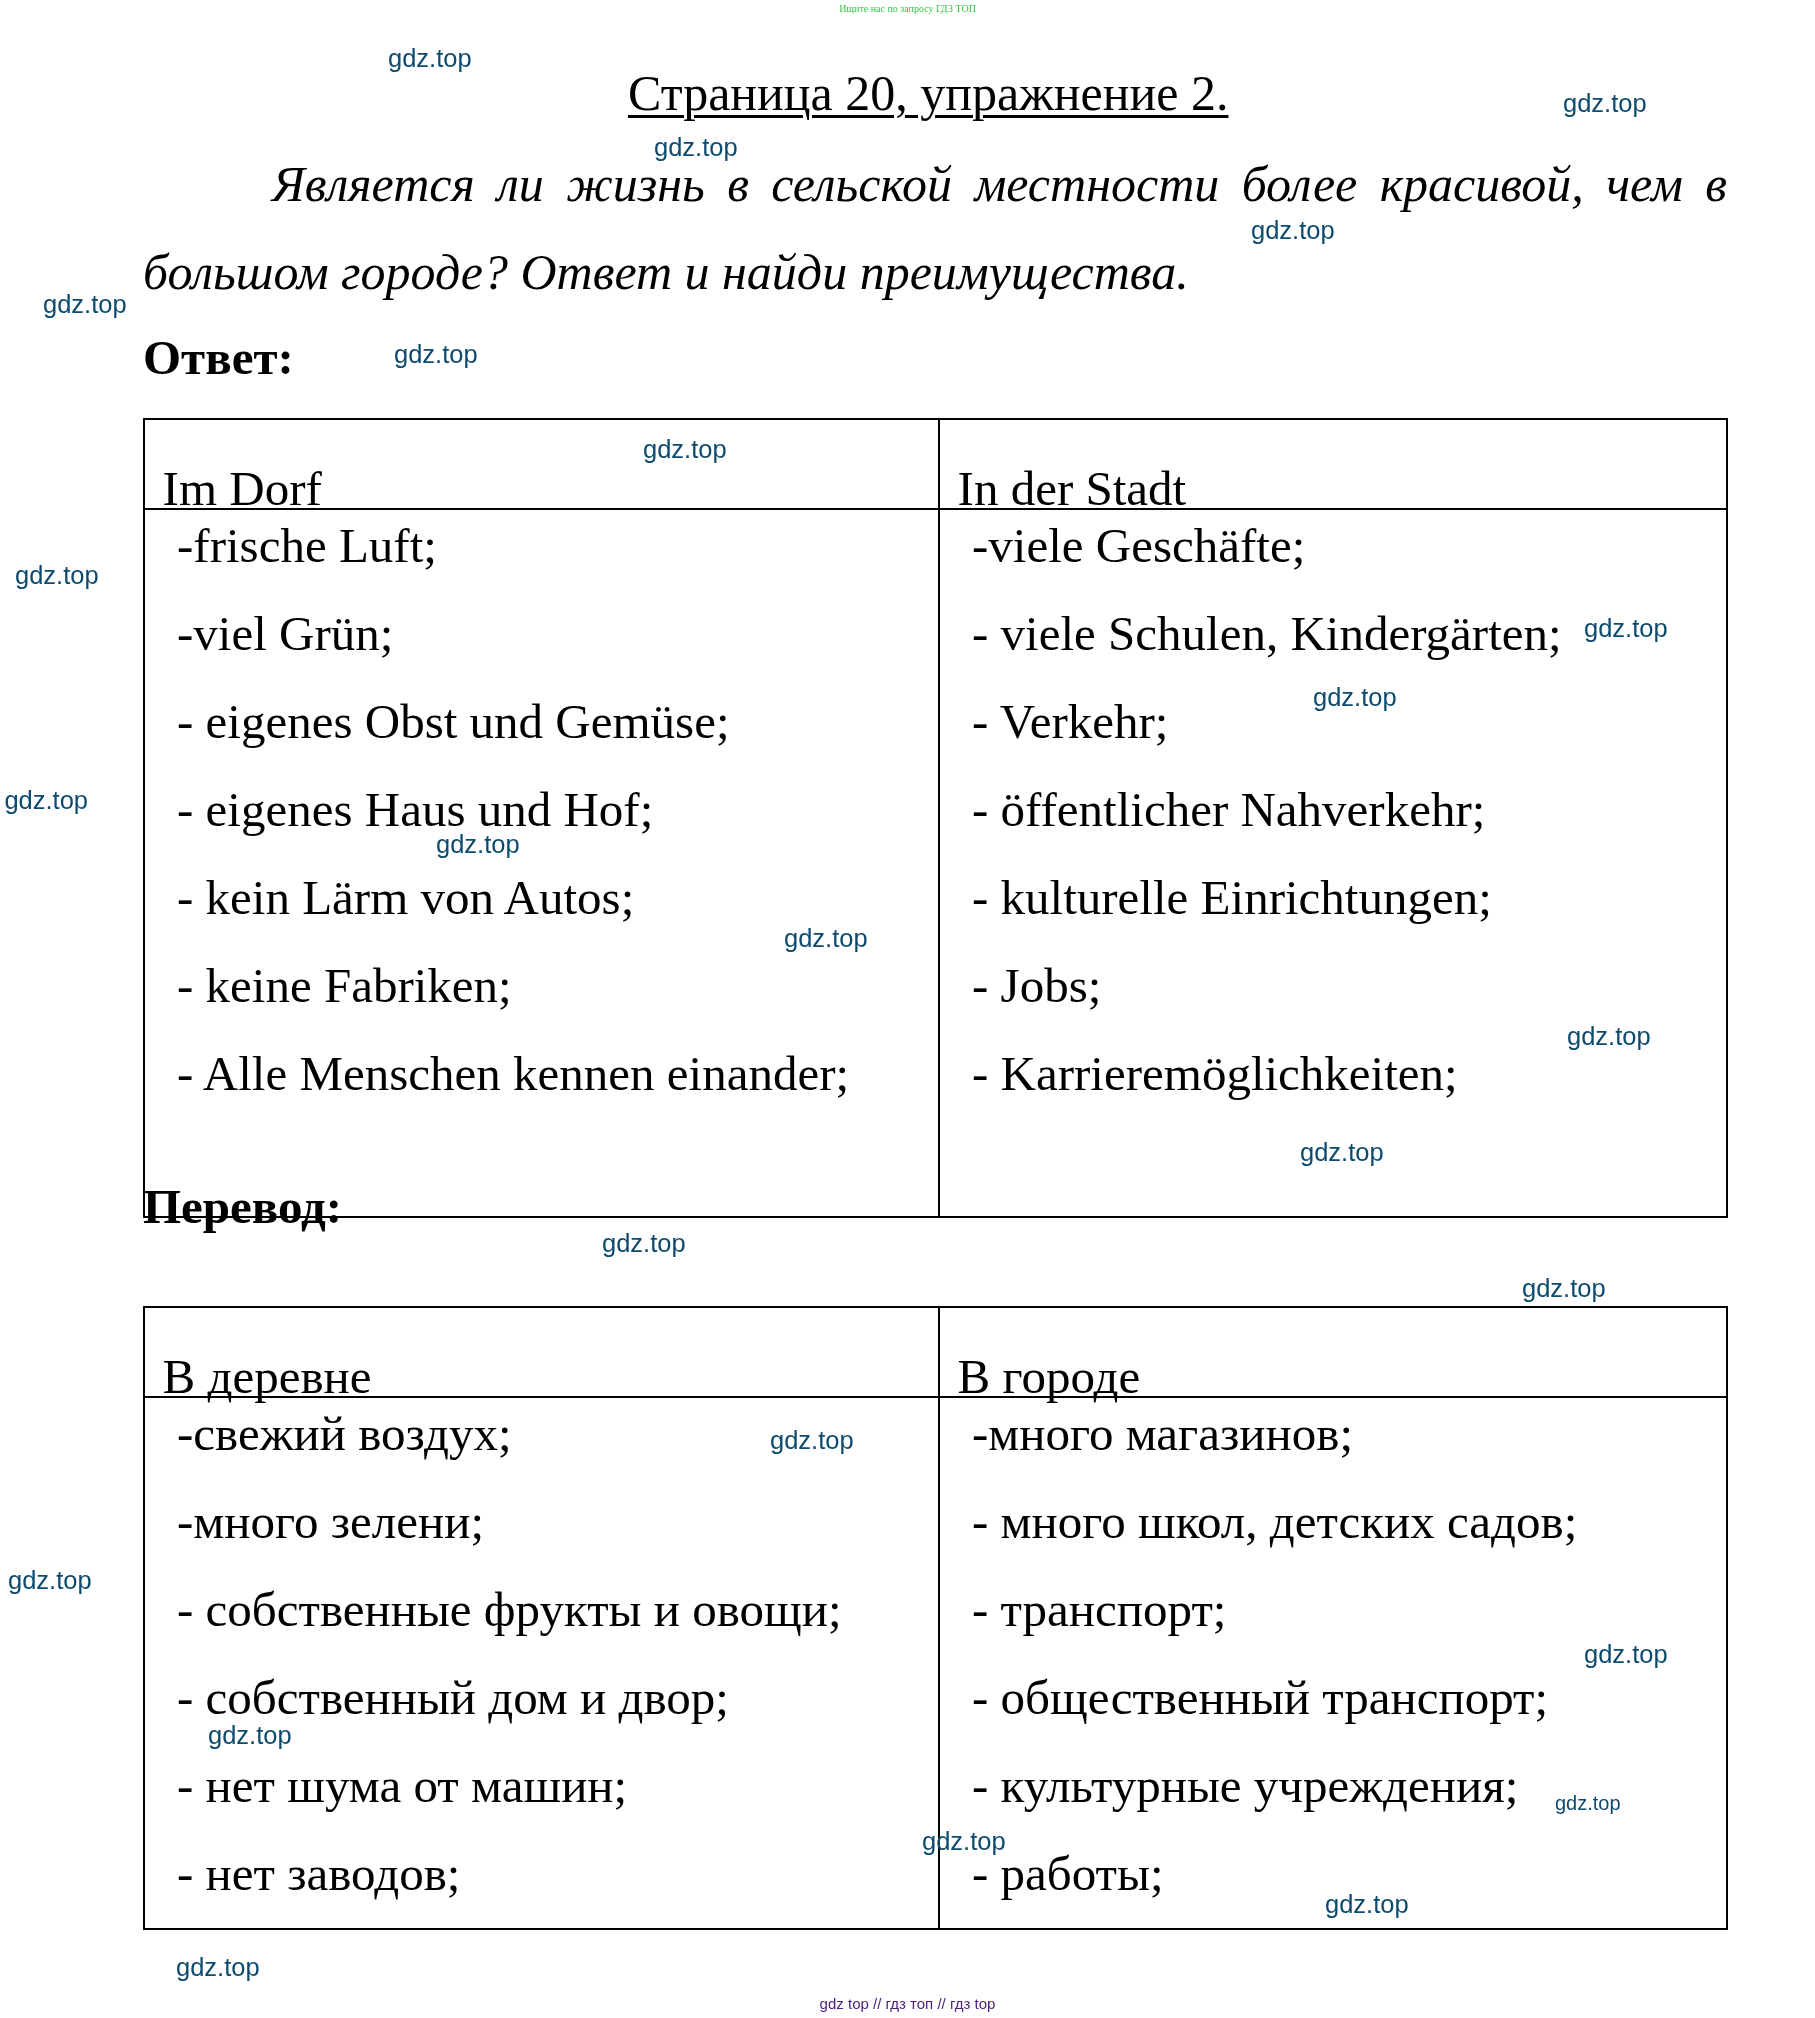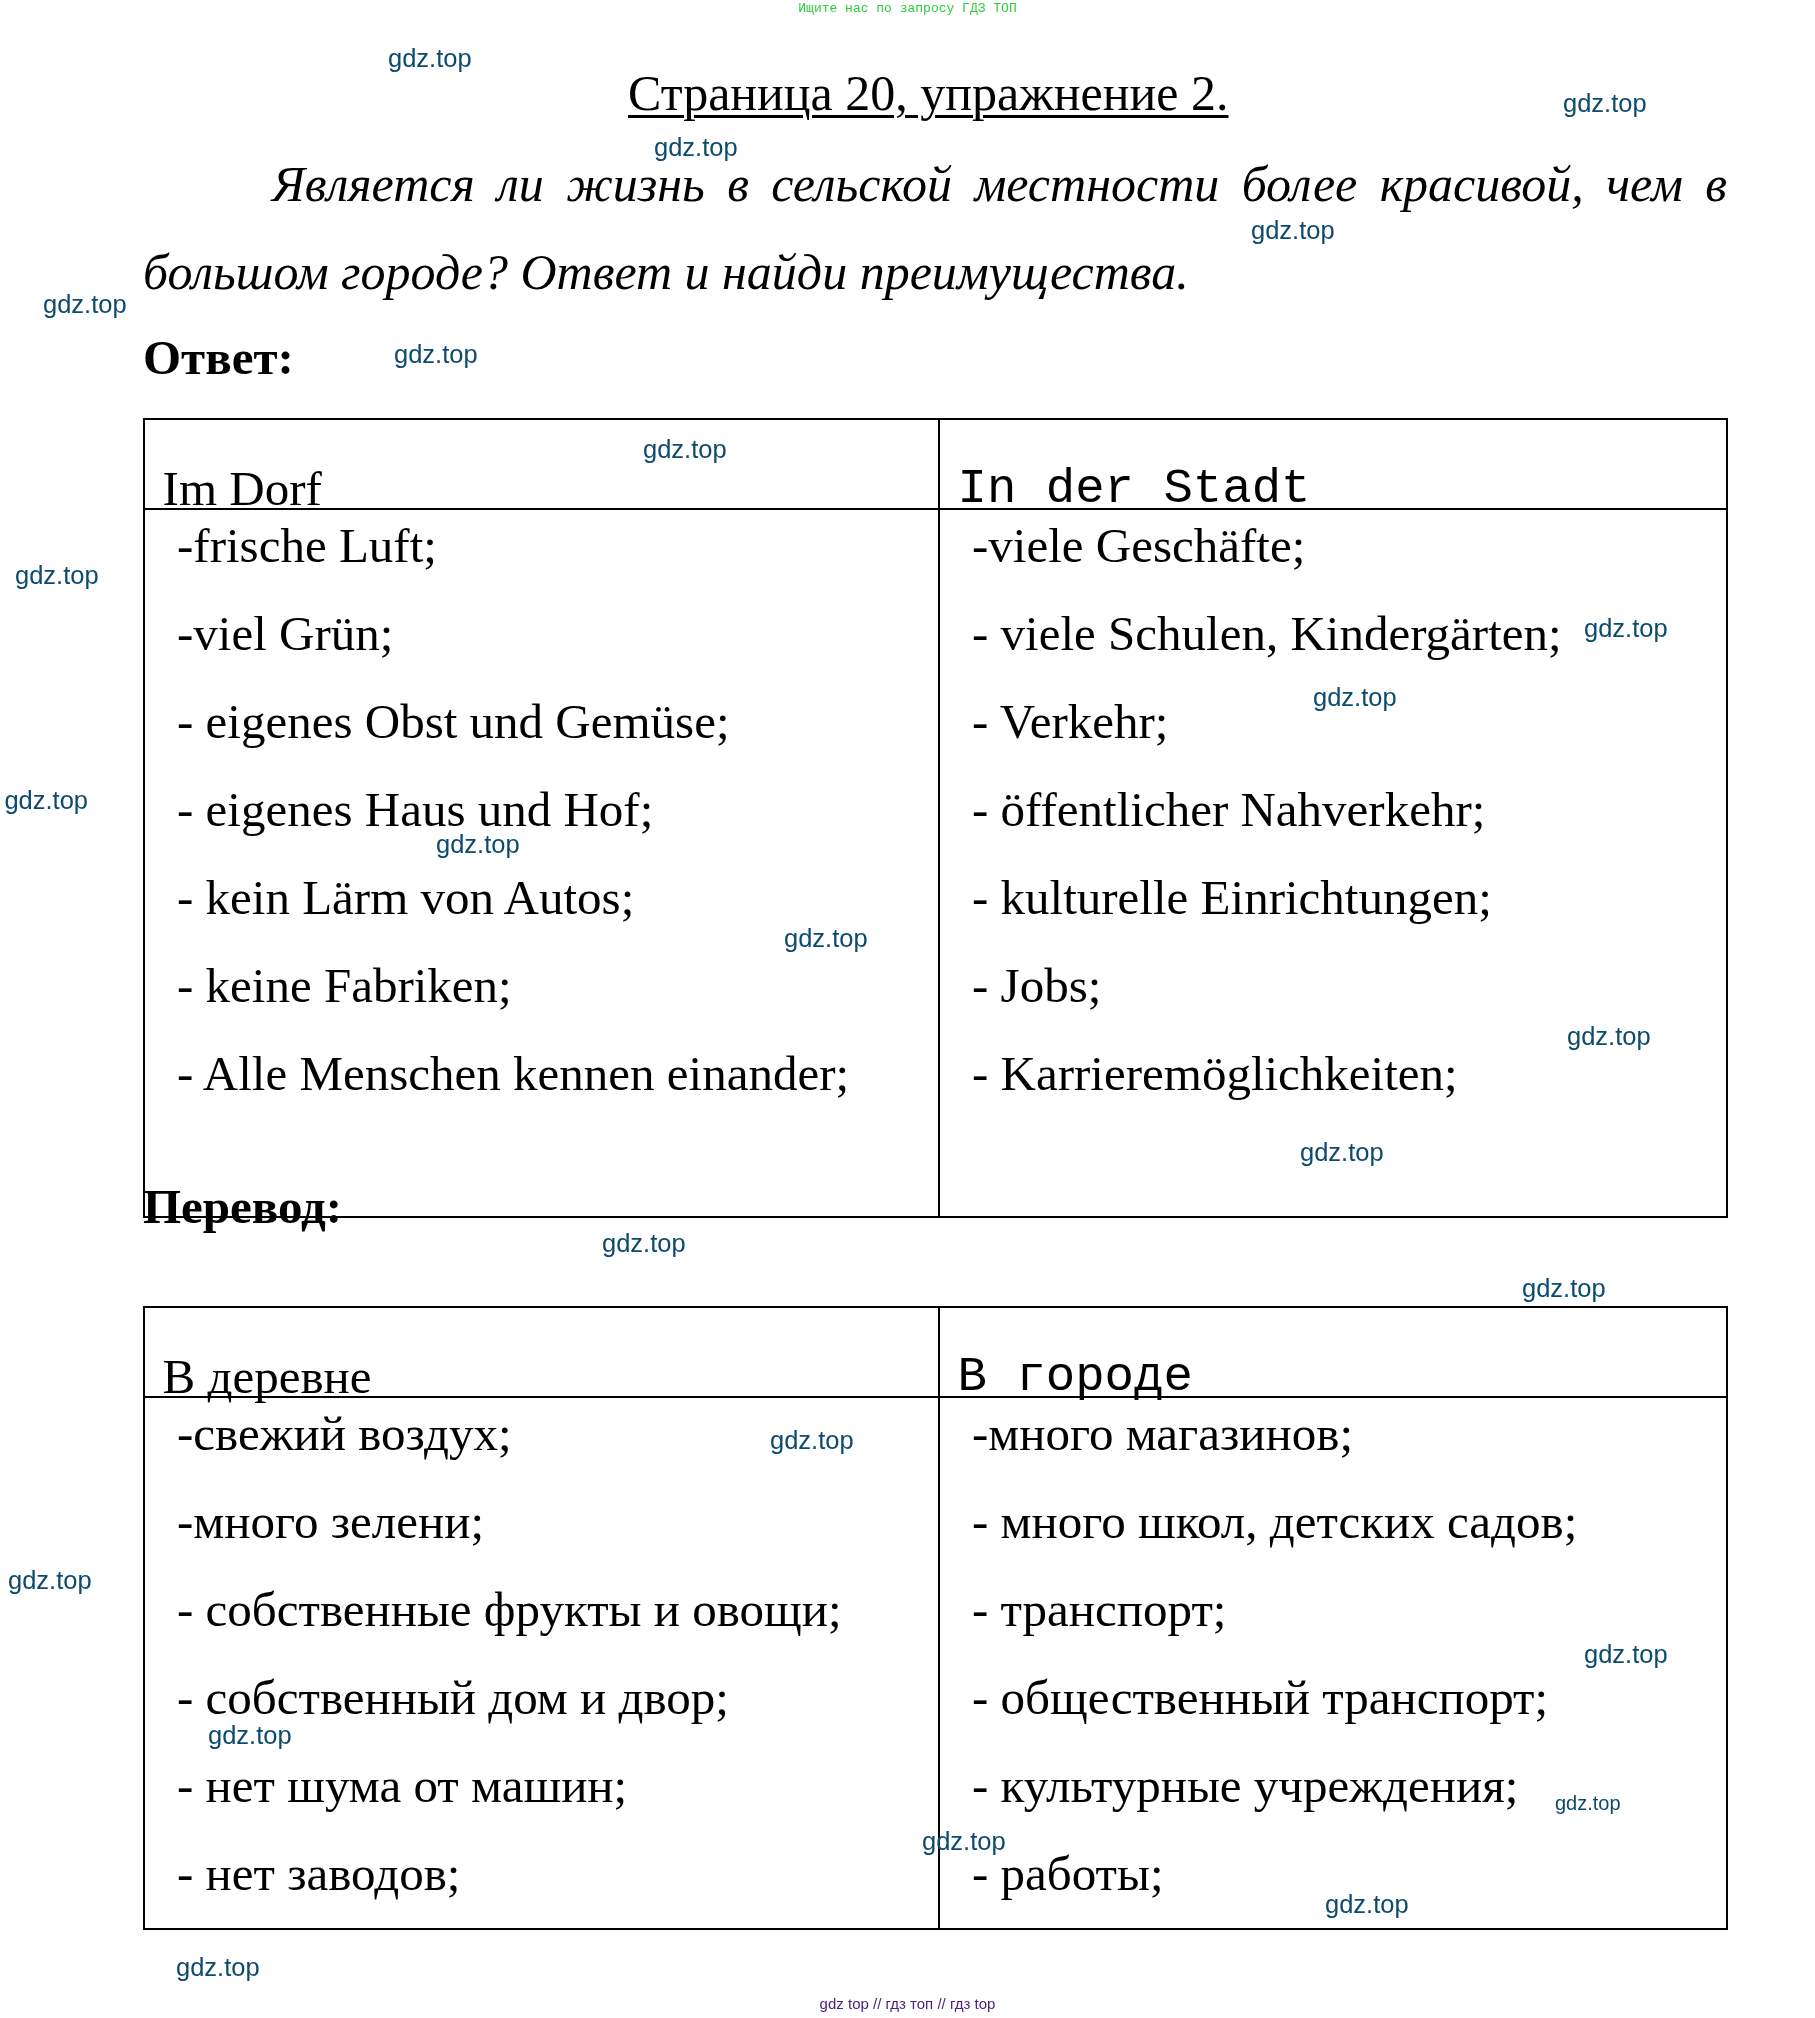--- a/index.html
+++ b/index.html
@@ -1,37 +1,37 @@
 <!DOCTYPE html>
 <html style="font-size:14px"><head>
 <meta charset="utf-8">
 <style>
   html, body { margin:0; padding:0; background:#ffffff; }
   body { width:1815px; height:2018px; position:relative; overflow:hidden; font-family:"Liberation Serif", serif; color:#000; }
   .abs { position:absolute; white-space:nowrap; }
-  .top-banner { left:0; width:1815px; top:0; text-align:center; font-family:Liberation Mono, monospace; font-size:13px; color:#2ecc40; line-height:17.6px; }
+  .top-banner { left:0; width:1815px; top:0; text-align:center; font-family:Liberation Serif, serif; font-size:10px; color:#2ecc40; line-height:17.6px; }
   .title { left:628px; top:65px; font-size:50px; line-height:56px; text-decoration:underline; text-decoration-thickness:2.6px; text-underline-offset:5.3px; }
   .question { font-style:italic; font-size:50px; line-height:56px; }
   .q1 { left:272px; top:156px; width:1455px; text-align:justify; text-align-last:justify; }
   .q2 { left:143px; top:244px; }
   .section { font-weight:bold; font-size:49px; line-height:56px; }
   .answer-label { left:143px; top:330px; }
   .translation-label { left:143px; top:1179px;text-align:right; }
   .table { position:absolute; left:143px; width:1585px; border:2.6px solid #000; box-sizing:border-box; }
   .table1 { top:418px; height:800px; }
   .table2 { top:1306px; height:624px; }
   .col { position:absolute; top:0; bottom:0; }
   .col-left { left:0; width:793px; border-right:2.6px solid #000; }
   .col-right { left:795px; right:0; }
   .thead { position:absolute; left:0; right:0; top:0; border-bottom:2.6px solid #000; }
   .table1 .thead { height:88px; }
   .table2 .thead { height:88px; }
   .hcell { position:absolute; top:7px; font-size:49px; line-height:56px;margin-top:34px; }
   .col-left .hcell { left:17.6px; }
-  .col-right .hcell { left:17.6px;font-family:Liberation Mono, monospace; }
+  .col-right .hcell { left:17.6px; }
   .items { position:absolute; left:32px; right:0; }
   .table1 .items { top:98px; }
   .table2 .items { top:98px; }
   .item { font-size:49px; line-height:56px; height:88px; white-space:nowrap; }
   .wm { font-family:Liberation Sans, sans-serif; font-size:25.5px; color:#0c4a6e; line-height:28px; }
   .footer { left:0; width:1815px; top:1994px; text-align:center; font-family:"Liberation Sans", sans-serif; font-size:15px; color:#4b1f7a; line-height:19.3px; }
 </style>
 </head>
 <body>
 

